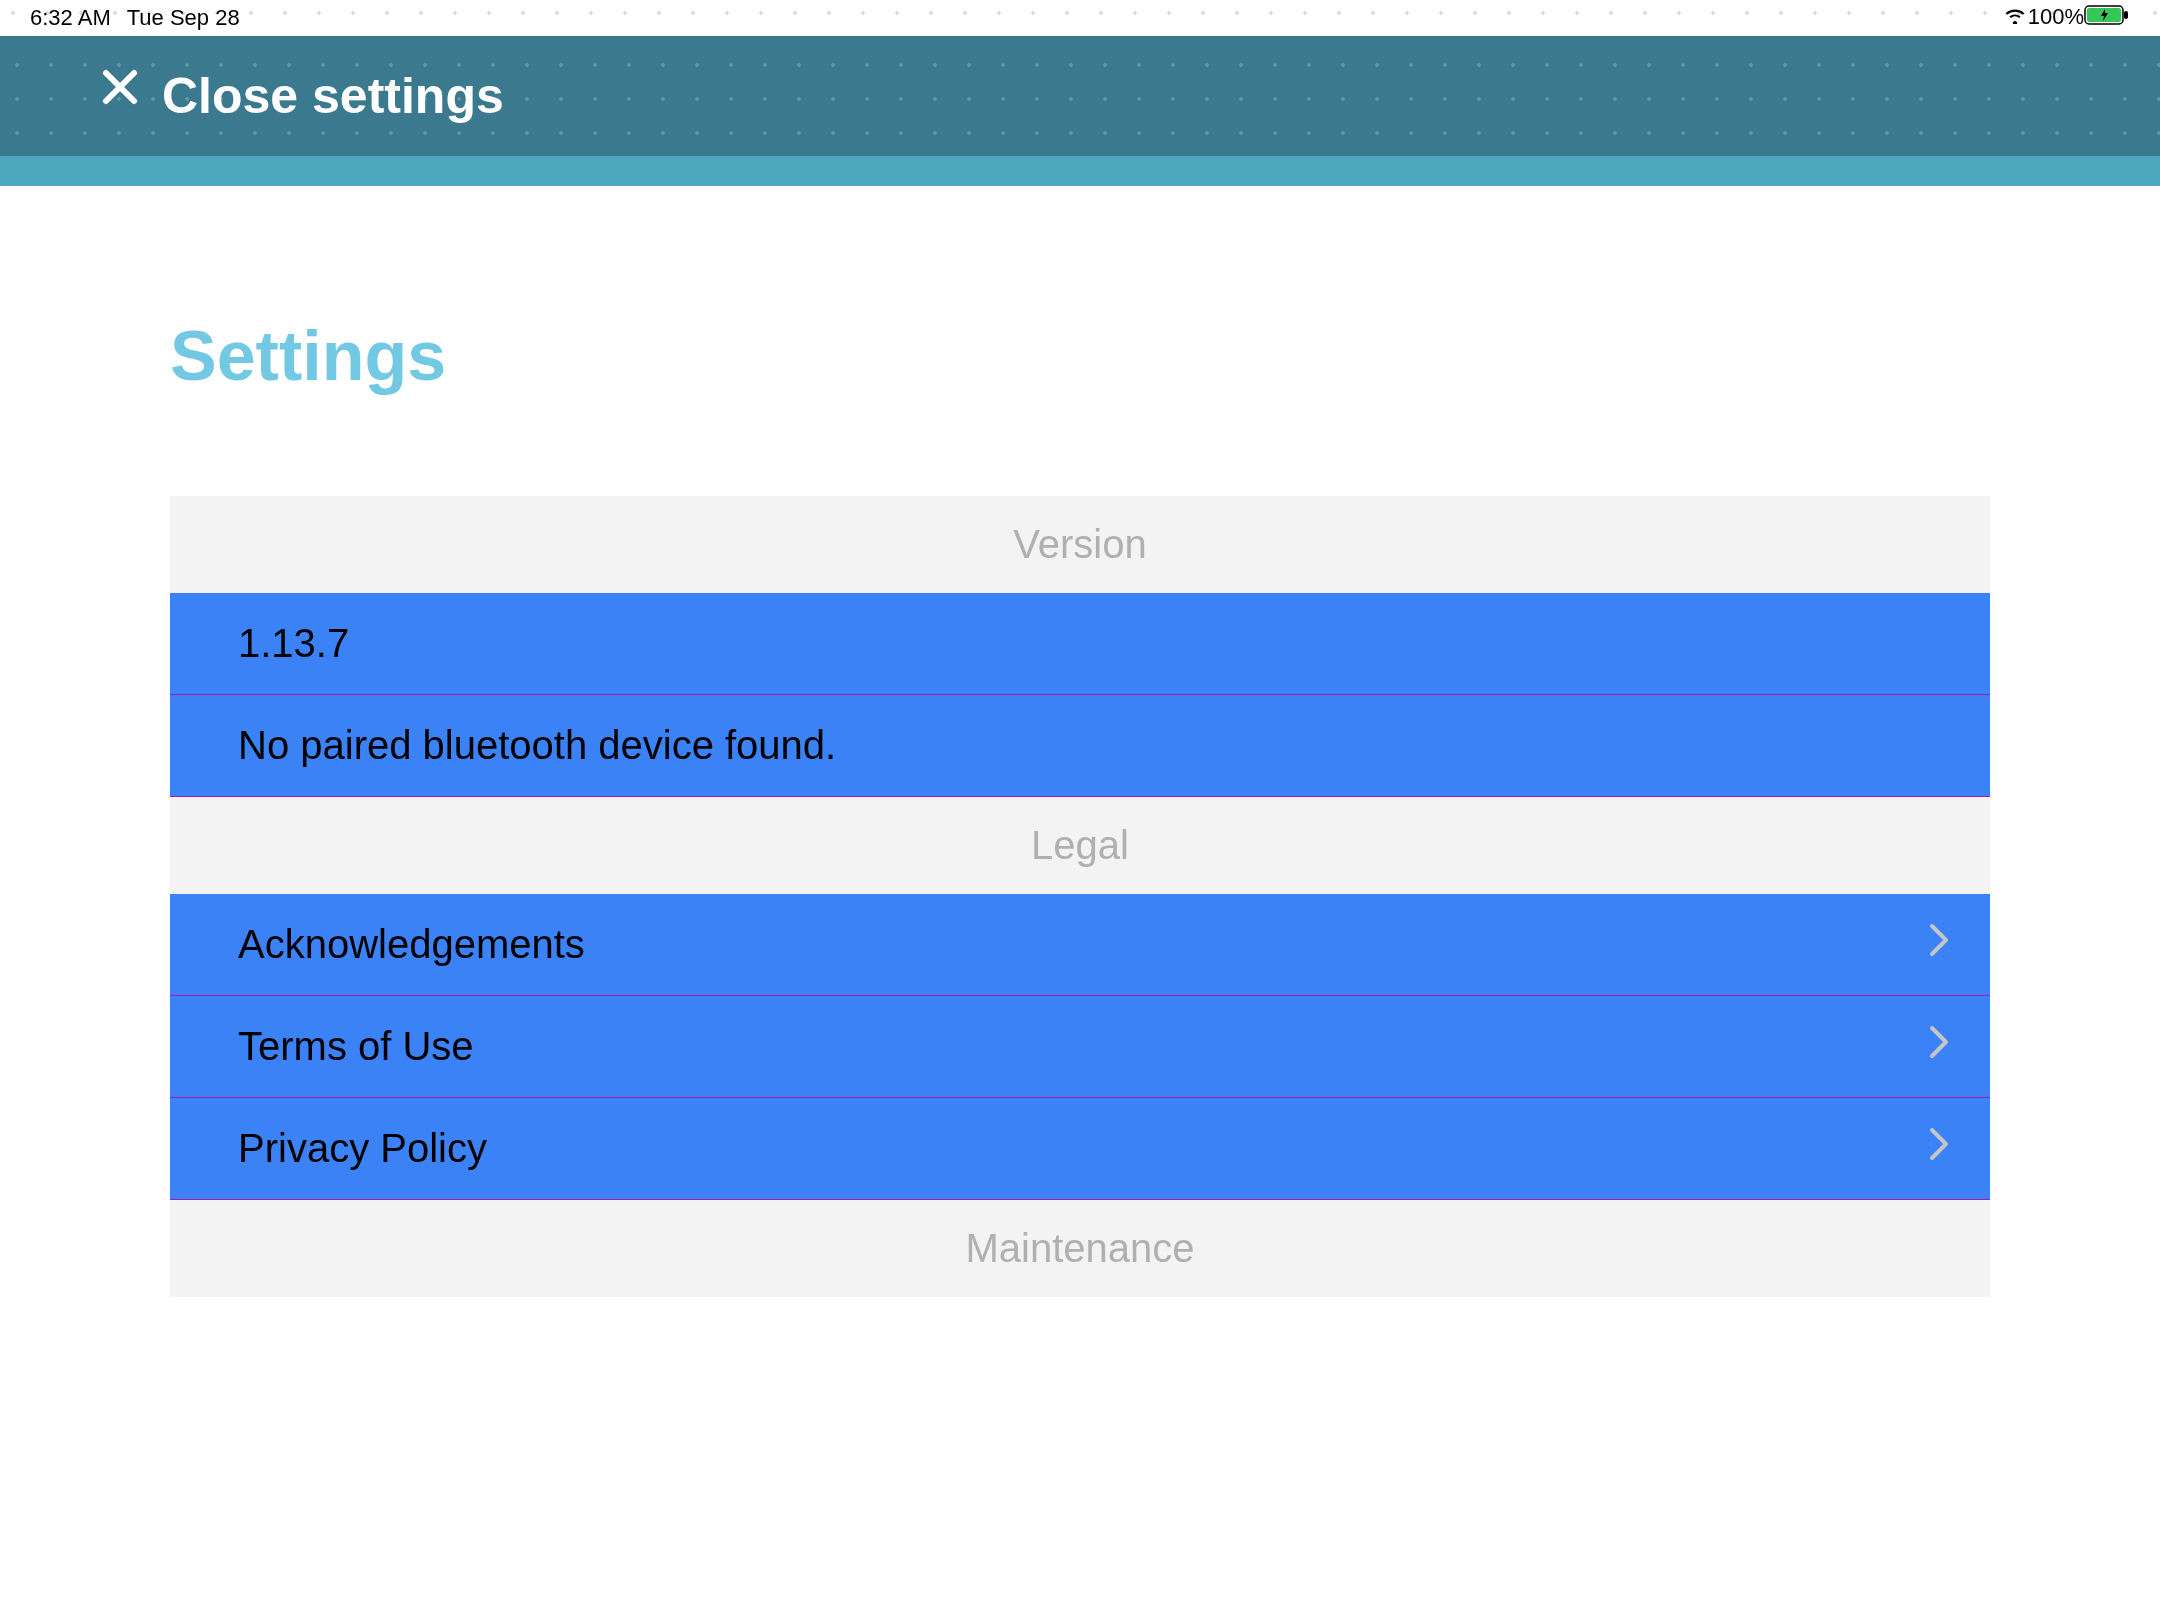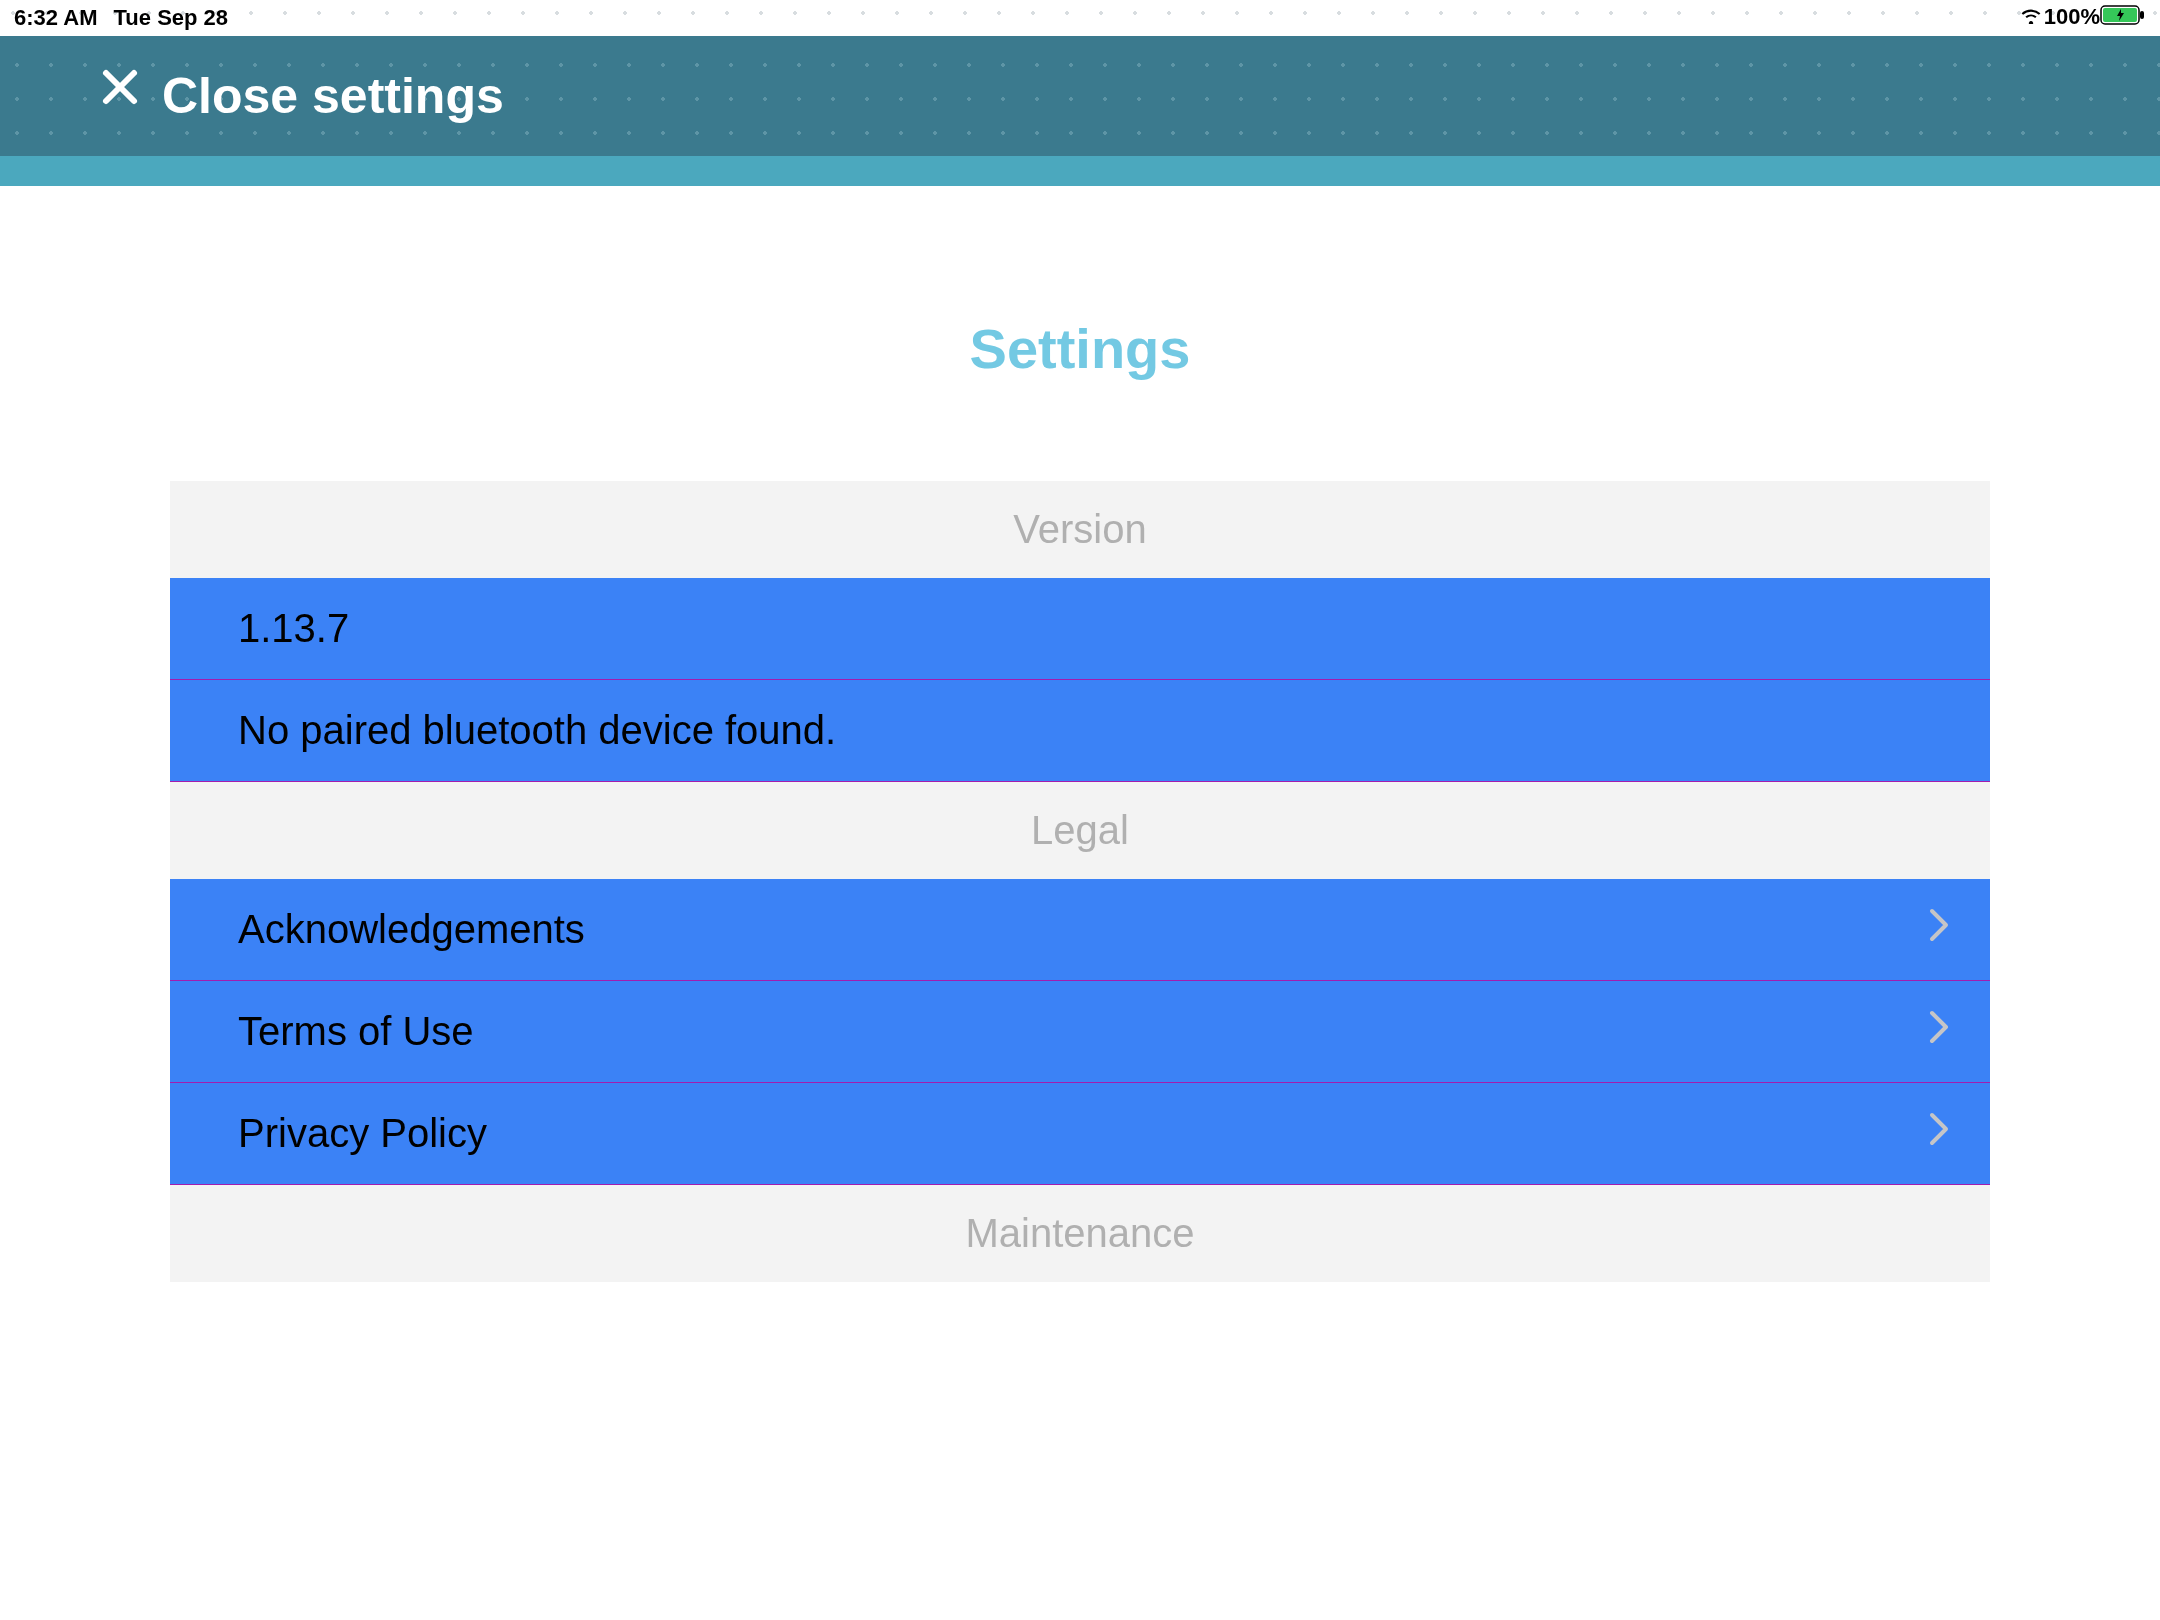--- a/index.html
+++ b/index.html
@@ -15,23 +15,23 @@
       z-index: 0;
     }
 
     
     .status-bar {
       position: relative;
       height: 36px;
       display: flex;
       align-items: center;
       justify-content: space-between;
-      padding: 0 14px;
+      padding: 0 30px;
       font-size: 22px;
-      font-weight: 700;
+      font-weight: 400;
       color: #000;
       z-index: 3;
     }
     .status-left { display: flex; gap: 16px; align-items: center; }
     .status-right { display: flex; }
     .wifi-icon { width: 26px; height: 20px; }
     .battery-icon { width: 46px; height: 22px; }
 
     
     .header-bar {
@@ -82,22 +82,22 @@
 
     .content {
       position: relative;
       z-index: 2;
       width: 1820px;
       margin: 0 auto;
       padding-top: 130px;
     }
 
     .page-title {
-      text-align: center;
-      font-size: 56px;
+      text-align: left;
+      font-size: 70px;
       font-weight: 700;
       color: #73c9e3;
       margin-bottom: 100px;
     }
 
     .section-header {
       background: #f3f3f3;
       color: #b0b0b0;
       font-size: 40px;
       font-weight: 400;

